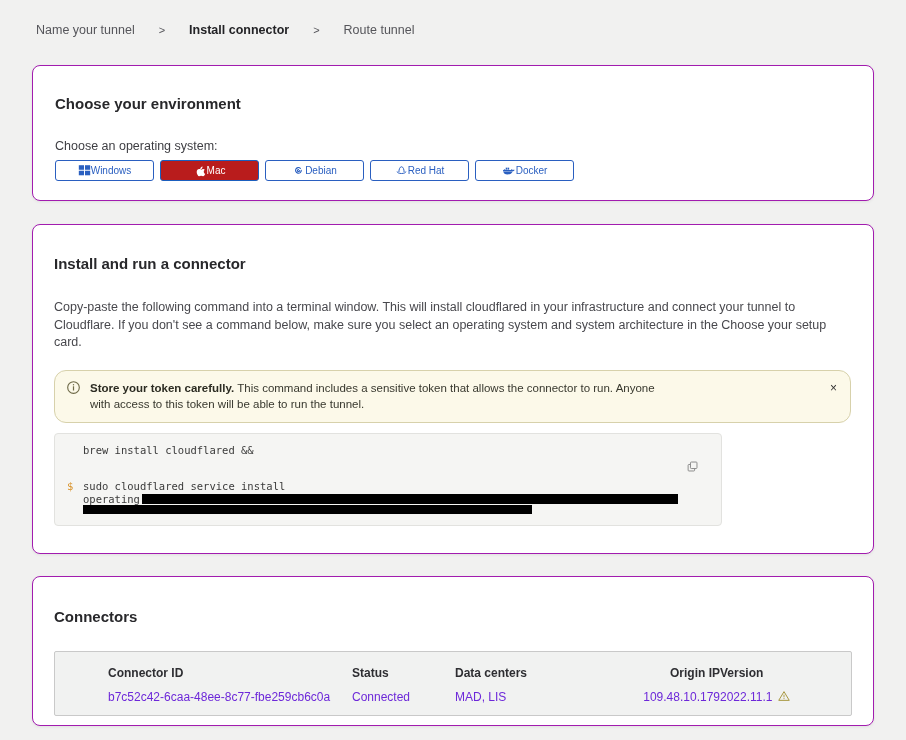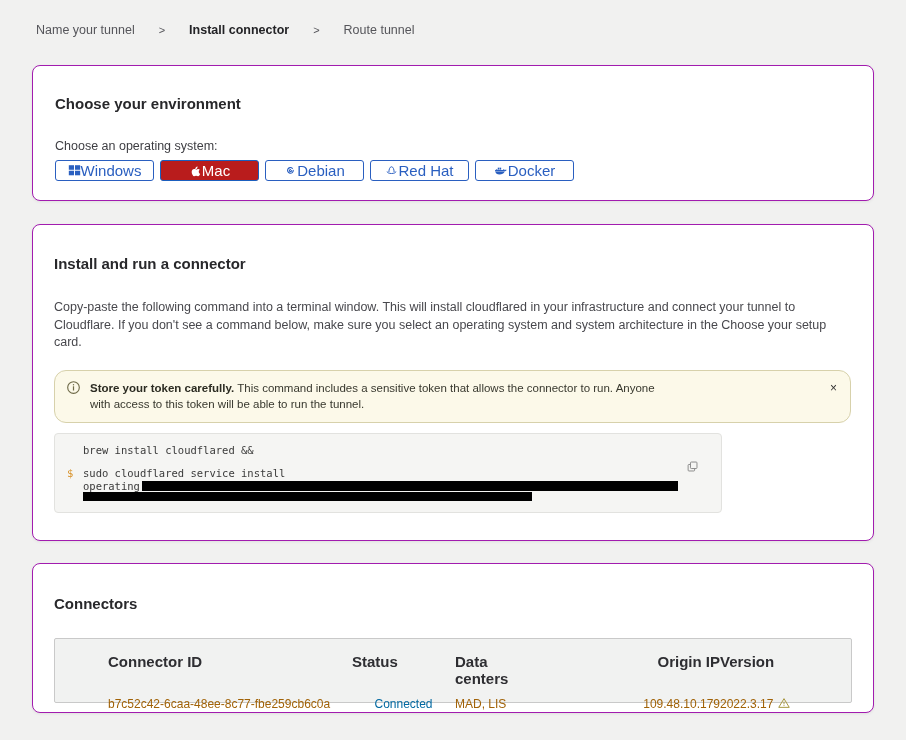--- a/index.html
+++ b/index.html
@@ -41,21 +41,21 @@
   .card-env h2 { margin-bottom: 27px; }
   .os-label { font-size: 12.5px; color: #3e3e43; margin-bottom: 7px; }
   .os-row { display: flex; gap: 6px; }
   .os-btn {
     width: 99px; height: 21px;
     display: flex; align-items: center; justify-content: center; 
     border: 1px solid #2a5fc0;
     border-radius: 3px;
     background: #fff;
     color: #2a5fc0;
-    font-size: 15px;
+    font-size: 10px;
     cursor: pointer;
     font-family: "Liberation Sans", sans-serif;
     padding: 0;
   }
   .os-btn.selected { background: #b91c1c; border-color: #1b5fbe; color: #fff; }
   .os-btn svg { display: block; }
 
   
   .card-install { margin-top: 23px; padding: 30px 22px 27px 21px; }
   .card-install h2 { margin-bottom: 27px; }
@@ -94,21 +94,21 @@
     margin-top: 10px;
     background: #f5f5f3;
     border: 1px solid #e2e2df;
     border-radius: 4px;
     padding: 10px 0 11px 28px;
     position: relative;
     font-family: "DejaVu Sans Mono", monospace;
     font-size: 10.5px;
     color: #3a3a3a;
   }
-  .code-line1 { margin-bottom: 11px; }
+  .code-line1 { margin-bottom: 24px; }
   .code-prompt { position: absolute; left: 12px; color: #d9952f; }
   .token-line { display: flex; align-items: center; margin-top: 1px; }
   .redact { background: #000; }
   .redact-1 { width: 536px; height: 10px; margin-left: 2px; }
   .redact-2 { width: 449px; height: 9px; }
   .copy-btn {
     position: absolute; right: 22px; top: 26px;
     background: none; border: none; padding: 0; cursor: pointer;
   }
 
@@ -121,23 +121,23 @@
     border-radius: 2px;
     height: 65px;
     padding: 14px 0 0 53px;
   }
   .conn-row { display: flex; }
   .conn-col-id { width: 244px; }
   .conn-col-status { width: 103px; }
   .conn-col-dc { width: 88px; }
   .conn-col-ip { width: 177px; text-align: right; }
   .conn-col-ver { flex: 1; }
-  .conn-head { font-size: 15px; font-weight: bold; color: #2e2e32; margin-bottom: 10px; }
-  .conn-val { font-size: 12px; color: #a16207; }
-  .status-connected { color: #0369a1; text-align: center; }
+  .conn-head { font-size: 12px; font-weight: bold; color: #2e2e32; margin-bottom: 10px; }
+  .conn-val { font-size: 12px; color: #6d28d9; }
+  .status-connected { color: #6d28d9; }
   .version-cell { display: flex; align-items: center; gap: 5px; }
 </style>
 </head>
 <body>
 
 <nav class="breadcrumb">
   <span class="crumb">Name your tunnel</span>
   <span class="sep">&gt;</span>
   <span class="crumb active">Install connector</span>
   <span class="sep">&gt;</span>
@@ -254,21 +254,21 @@
       <div class="conn-head conn-col-dc">Data centers</div>
       <div class="conn-head conn-col-ip">Origin IP</div>
       <div class="conn-head conn-col-ver">Version</div>
     </div>
     <div class="conn-row">
       <div class="conn-val conn-col-id">b7c52c42-6caa-48ee-8c77-fbe259cb6c0a</div>
       <div class="conn-val conn-col-status status-connected">Connected</div>
       <div class="conn-val conn-col-dc">MAD, LIS</div>
       <div class="conn-val conn-col-ip">109.48.10.179</div>
       <div class="conn-val conn-col-ver version-cell">
-        <span>2022.3.17</span>
+        <span>2022.11.1</span>
         <span>
           <svg width="12" height="12" viewBox="0 0 16 16">
             <path d="M8 2.2 15 13.8H1Z" fill="none" stroke="#a5943a" stroke-width="1.3" stroke-linejoin="round"></path>
             <rect x="7.4" y="6.2" width="1.2" height="3.6" fill="#a5943a"></rect>
             <rect x="7.4" y="10.8" width="1.2" height="1.3" fill="#a5943a"></rect>
           </svg>
         </span>
       </div>
     </div>
   </div>

